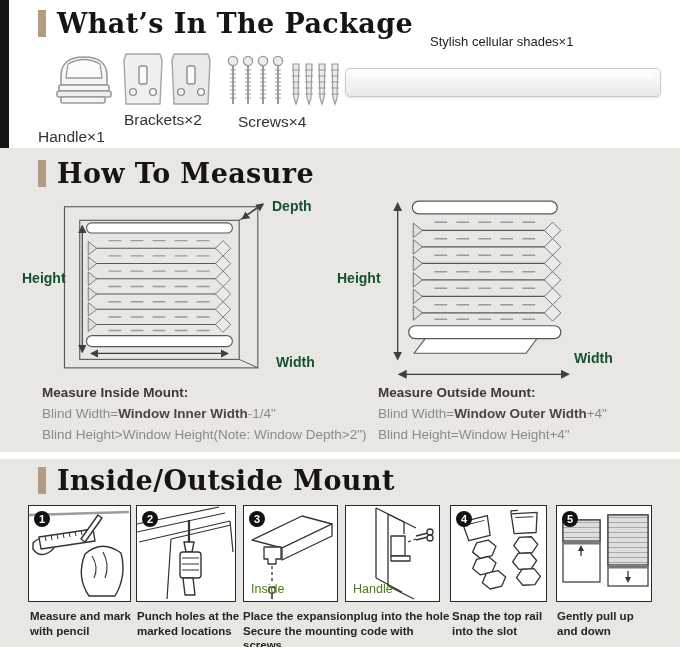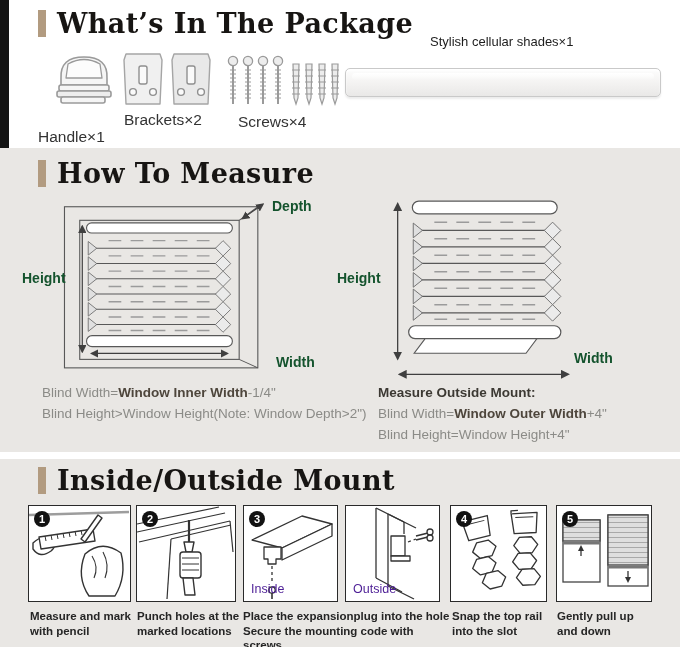--- a/index.html
+++ b/index.html
@@ -30,21 +30,21 @@
   .mtext .mhead{color:#3c3933;font-weight:bold;}
   .mtext b{color:#4e463c;font-weight:bold;}
   
   .sec3{position:absolute;left:0;top:459px;width:680px;height:188px;background:#e9e7e4;}
   .gap{position:absolute;left:0;top:452px;width:680px;height:7px;background:#ffffff;}
   .stepbox{position:absolute;top:46px;height:97px;background:#fff;border:1.6px solid #2a2a2a;
            box-sizing:border-box;}
   .badge{position:absolute;left:5px;top:5px;width:16px;height:16px;border-radius:50%;
          background:#121212;color:#fff;font-size:11px;font-weight:bold;display:flex;
          align-items:center;justify-content:center;}
-  .inout{position:absolute;left:7px;bottom:5px;font-size:12.5px;color:#4c1d95;}
+  .inout{position:absolute;left:7px;bottom:5px;font-size:12.5px;color:#4d7c0f;}
   .caption{position:absolute;top:150px;font-size:11.5px;font-weight:bold;color:#252525;line-height:14.5px;}
   svg{display:block;}
 </style>
 </head>
 <body>
 
 <div class="page">
 
   <div class="sec1">
     <div class="black-bar"></div>
@@ -170,20 +170,21 @@
         <rect x="40" y="146" width="166" height="14" rx="7" fill="#ffffff" stroke="#585858" stroke-width="1.3"></rect>
         <polygon points="58,160 46,176 168,176 180,160" fill="#ffffff" stroke="#585858" stroke-width="1.2"></polygon>
         <line x1="28" y1="13" x2="28" y2="182" stroke="#3f3f3f" stroke-width="1.4" marker-start="url(#bm)" marker-end="url(#bm)"></line>
         <line x1="30" y1="199" x2="214" y2="199" stroke="#3f3f3f" stroke-width="1.4" marker-start="url(#bm)" marker-end="url(#bm)"></line>
       </svg>
       <span class="dim-label" style="left:5px;top:84px;">Height</span>
       <span class="dim-label" style="left:242px;top:164px;">Width</span>
     </div>
 
     <div class="mtext mt-left">
+      <div class="mhead">Measure Inside  Mount:</div>
       <div><span>Blind Width=</span><b>Window Inner Width</b><span>-1/4"</span></div>
       <div>Blind Height&gt;Window Height(Note: Window Depth&gt;2")</div>
     </div>
     <div class="mtext mt-right">
       <div class="mhead">Measure Outside Mount:</div>
       <div><span>Blind Width=</span><b>Window Outer Width</b><span>+4"</span></div>
       <div>Blind Height=Window Height+4"</div>
     </div>
   </div>
 
@@ -261,21 +262,21 @@
         </g>
         <g fill="#ffffff" stroke="#333" stroke-width="1.3" stroke-linejoin="round">
           <rect x="45" y="30" width="14" height="20"></rect>
           <rect x="45" y="50" width="19" height="5"></rect>
           <line x1="62" y1="36" x2="70" y2="33" stroke-dasharray="3 3"></line>
           <path d="M70,30 l12,-3 M70,34 l12,-3" stroke-width="1.6"></path>
           <circle cx="84" cy="26" r="3"></circle>
             <circle cx="84" cy="32" r="3"></circle>
         </g>
       </svg>
-      <span class="inout">Outside</span>
+      <span class="inout">Handle</span>
     </div>
     <div class="caption" style="left:243px;width:212px;">
       <div>Place the expansionplug into the hole</div>
       <div>Secure the mounting code with screws</div>
     </div>
 
     <div class="stepbox" style="left:450px;width:97px;">
       <span class="badge">4</span>
       <svg width="94" height="94" viewBox="0 0 94 94">
         <g fill="#ffffff" stroke="#333" stroke-width="1.3" stroke-linejoin="round">

